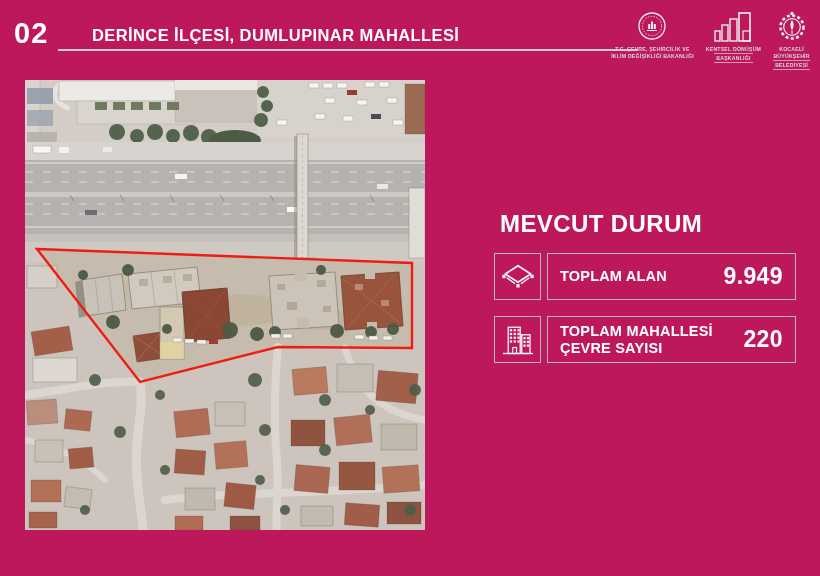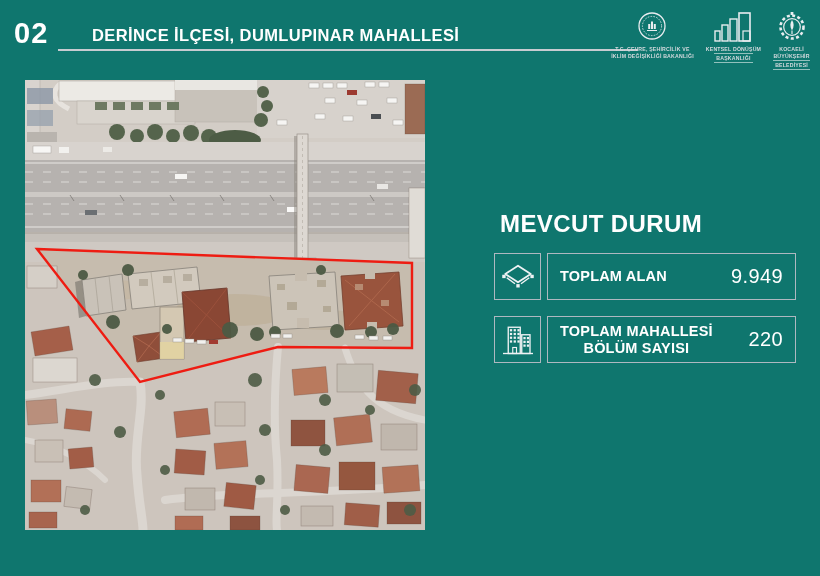--- a/index.html
+++ b/index.html
@@ -1,16 +1,16 @@
 <!DOCTYPE html>
 <html><head>
 <meta charset="utf-8">
 <style>
   html,body{margin:0;padding:0;background:#0d1a25;}
-  .slide{position:relative;width:820px;height:576px;background:#0f766e;overflow:hidden;
+  .slide{position:relative;width:820px;height:576px;background:#be185d;overflow:hidden;
          font-family:"Liberation Sans",sans-serif;color:#ffffff;}
   
   .slide-number{position:absolute;left:14px;top:17px;font-size:29px;font-weight:bold;letter-spacing:1px;}
   .slide-title{position:absolute;left:60px;top:26px;font-size:16.5px;font-weight:600;letter-spacing:.4px;white-space:nowrap;margin-left:32px;}
   .title-underline{position:absolute;left:58px;top:49px;width:580px;height:2px;background:#c7ccd1;}
   .logos{position:absolute;right:10px;top:11px;display:flex;gap:12px;align-items:flex-start;}
   .logo{display:flex;flex-direction:column;align-items:center;}
   .logo svg{display:block;}
   .logo-caption{margin-top:3px;text-align:center;font-size:5.2px;line-height:1.35;color:#d4dade;
                 letter-spacing:.2px;font-weight:bold;white-space:nowrap;}
@@ -19,23 +19,23 @@
   
   .map-wrap{position:absolute;left:25px;top:80px;width:400px;height:450px;}
   .map-wrap svg{display:block;width:400px;height:450px;}
   
   .panel-heading{position:absolute;left:500px;top:210px;font-size:24px;font-weight:bold;letter-spacing:.4px;}
   .cards{position:absolute;left:494px;top:253px;width:302px;display:flex;flex-direction:column;gap:16px;}
   .card{display:flex;gap:6px;height:47px;}
   .iconbox{width:47px;height:47px;box-sizing:border-box;border:1.5px solid #aeb8c0;
            display:flex;align-items:center;justify-content:center;flex:none;}
   .textbox{flex:1;box-sizing:border-box;border:1.5px solid #aeb8c0;display:flex;align-items:center;
-           padding:8px 12px;text-align:center;}
+           padding:8px 12px;}
   .card-label{display:flex;flex-direction:column;font-size:14.5px;font-weight:bold;line-height:1.15;letter-spacing:.2px;}
-  .card-value{margin-left:auto;font-size:20px;font-weight:normal;letter-spacing:.4px;}
+  .card-value{margin-left:auto;font-size:23px;font-weight:bold;letter-spacing:.4px;}
 </style>
 </head>
 <body>
 
 <div class="slide">
 
   <div class="slide-number">02</div>
   <div class="slide-title">DERİNCE İLÇESİ, DUMLUPINAR MAHALLESİ</div>
   <div class="title-underline"></div>
 
@@ -346,20 +346,20 @@
               <rect x="35.8" y="25" width="3" height="3"></rect>
             <rect x="31.2" y="30" width="3" height="3"></rect>
               <rect x="35.8" y="30" width="3" height="3"></rect>
           </g>
           <rect x="17" y="34" width="5" height="8" stroke-width="1.5"></rect>
         </svg>
       </div>
       <div class="textbox">
         <div class="card-label">
           <span>TOPLAM MAHALLESİ</span>
-          <span>BÖLÜM SAYISI</span>
+          <span>ÇEVRE SAYISI</span>
         </div>
         <div class="card-value">220</div>
       </div>
     </div>
 
   </div>
 </div>
 
 </body></html>

